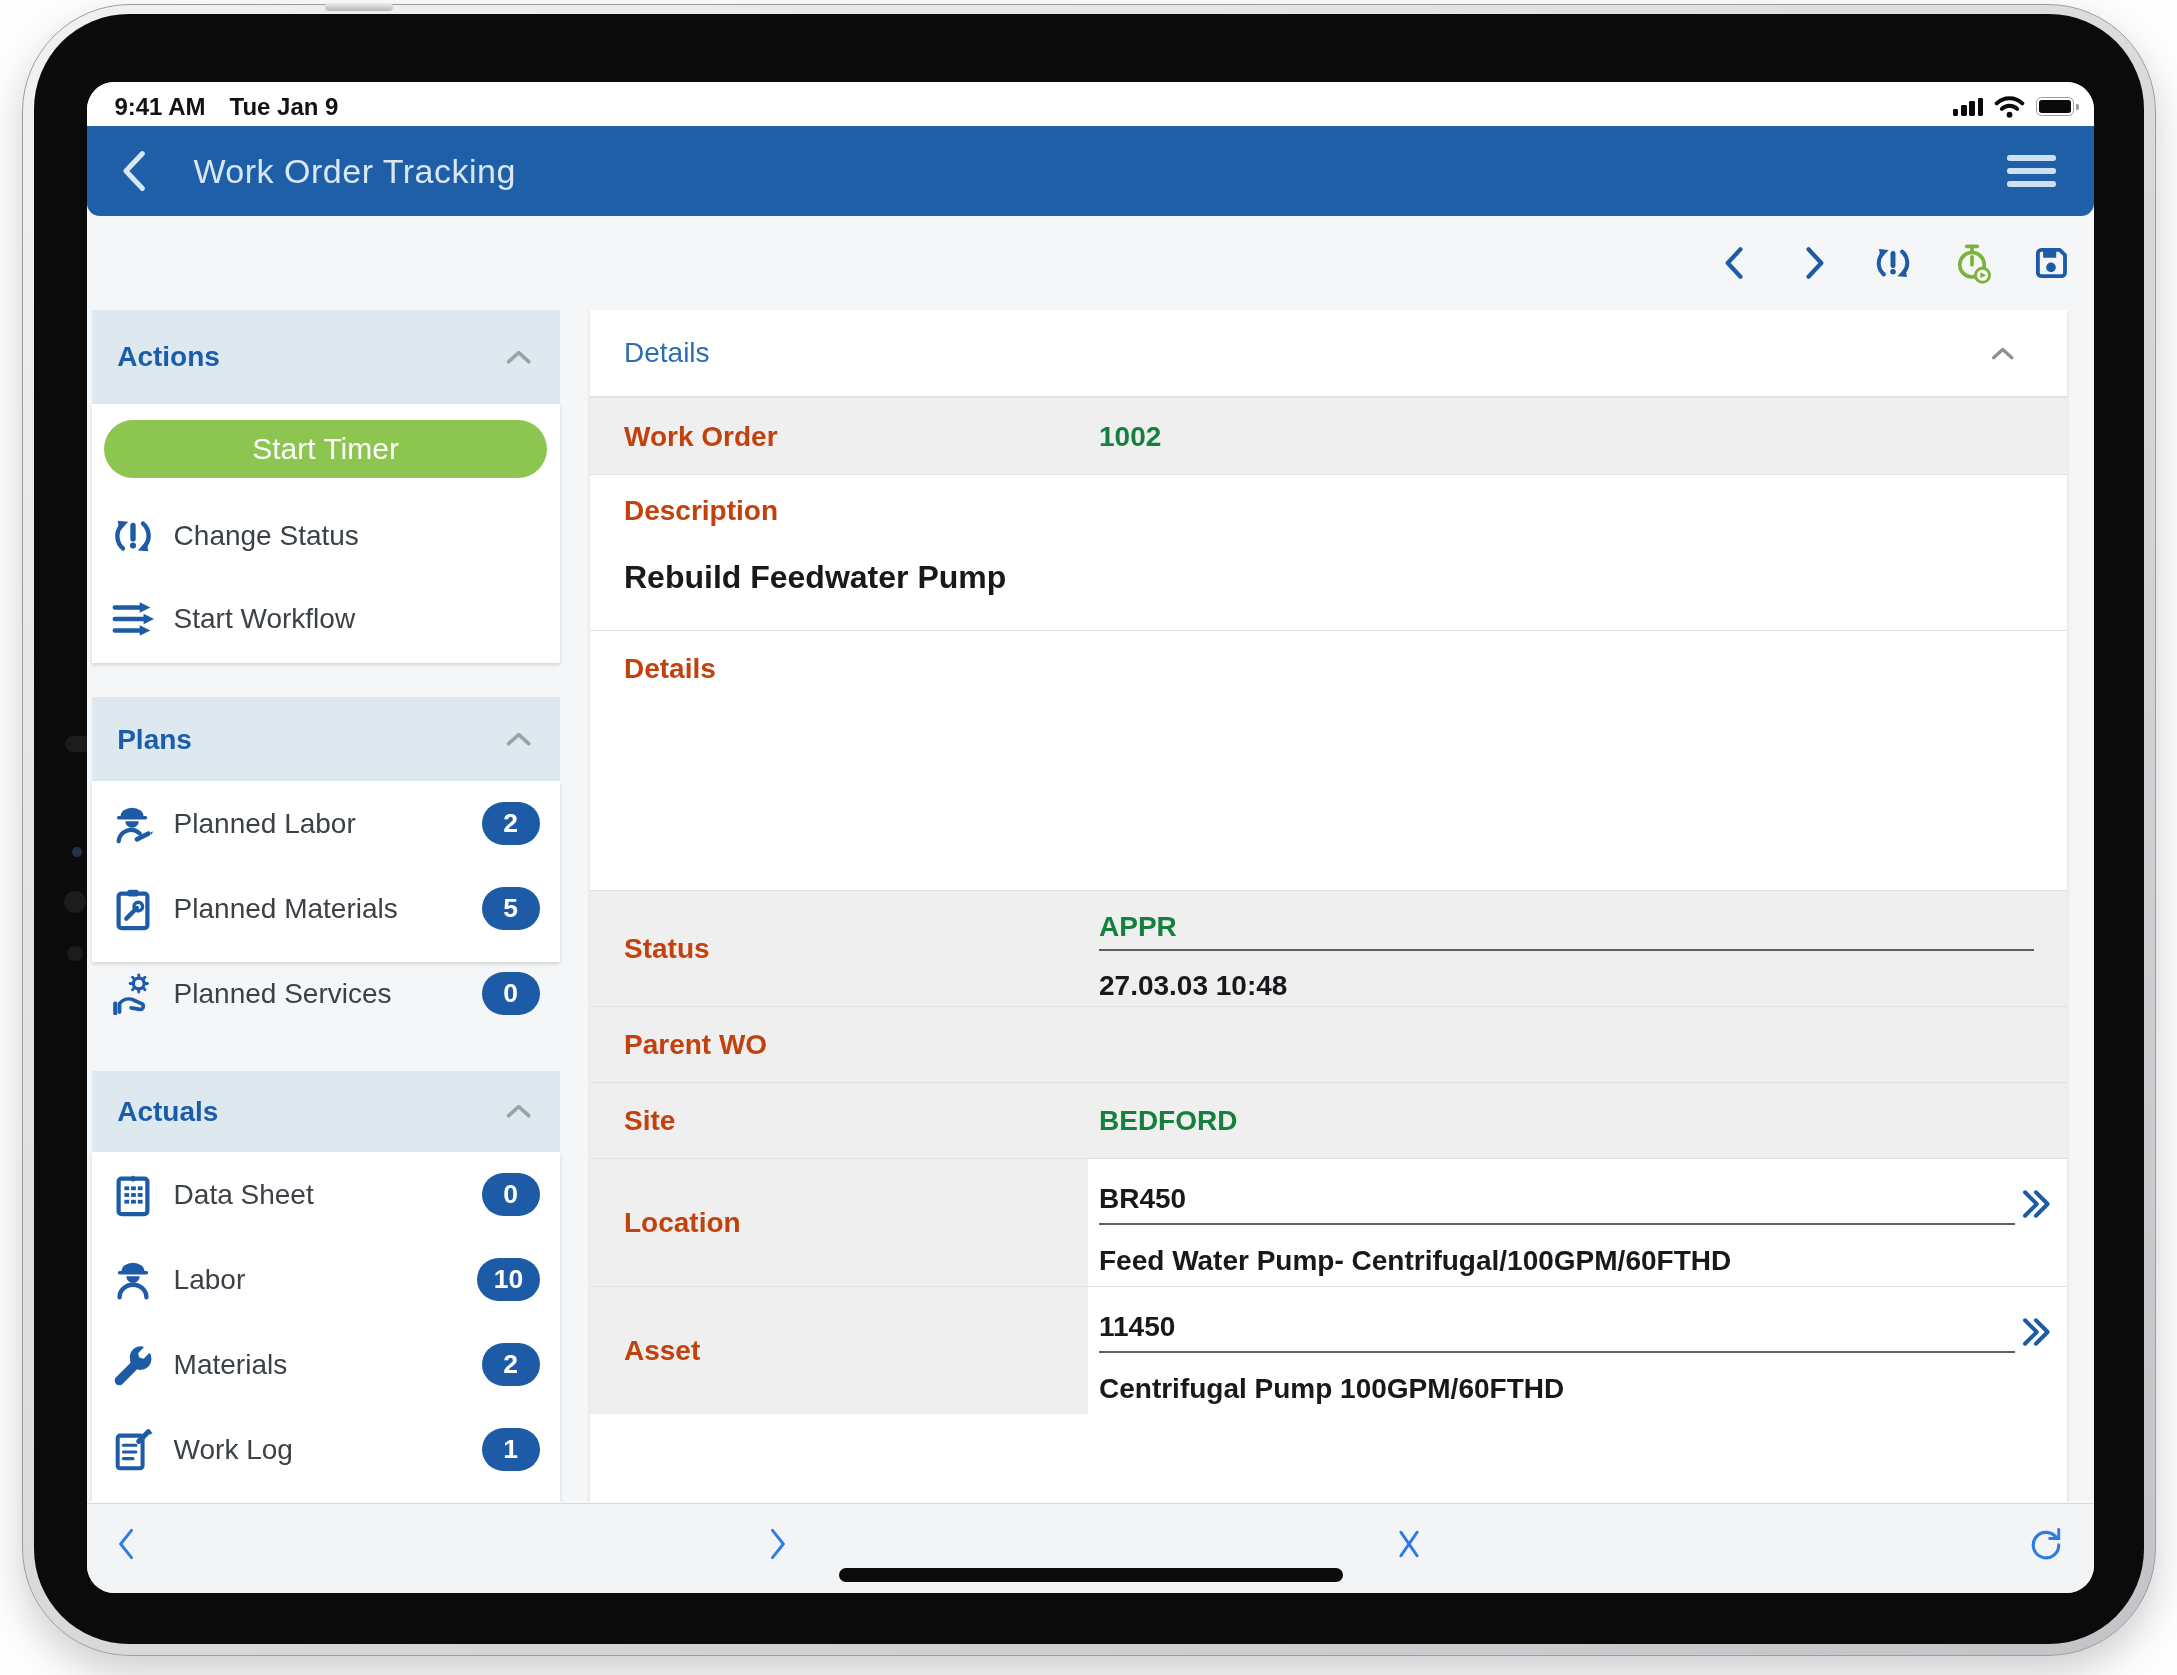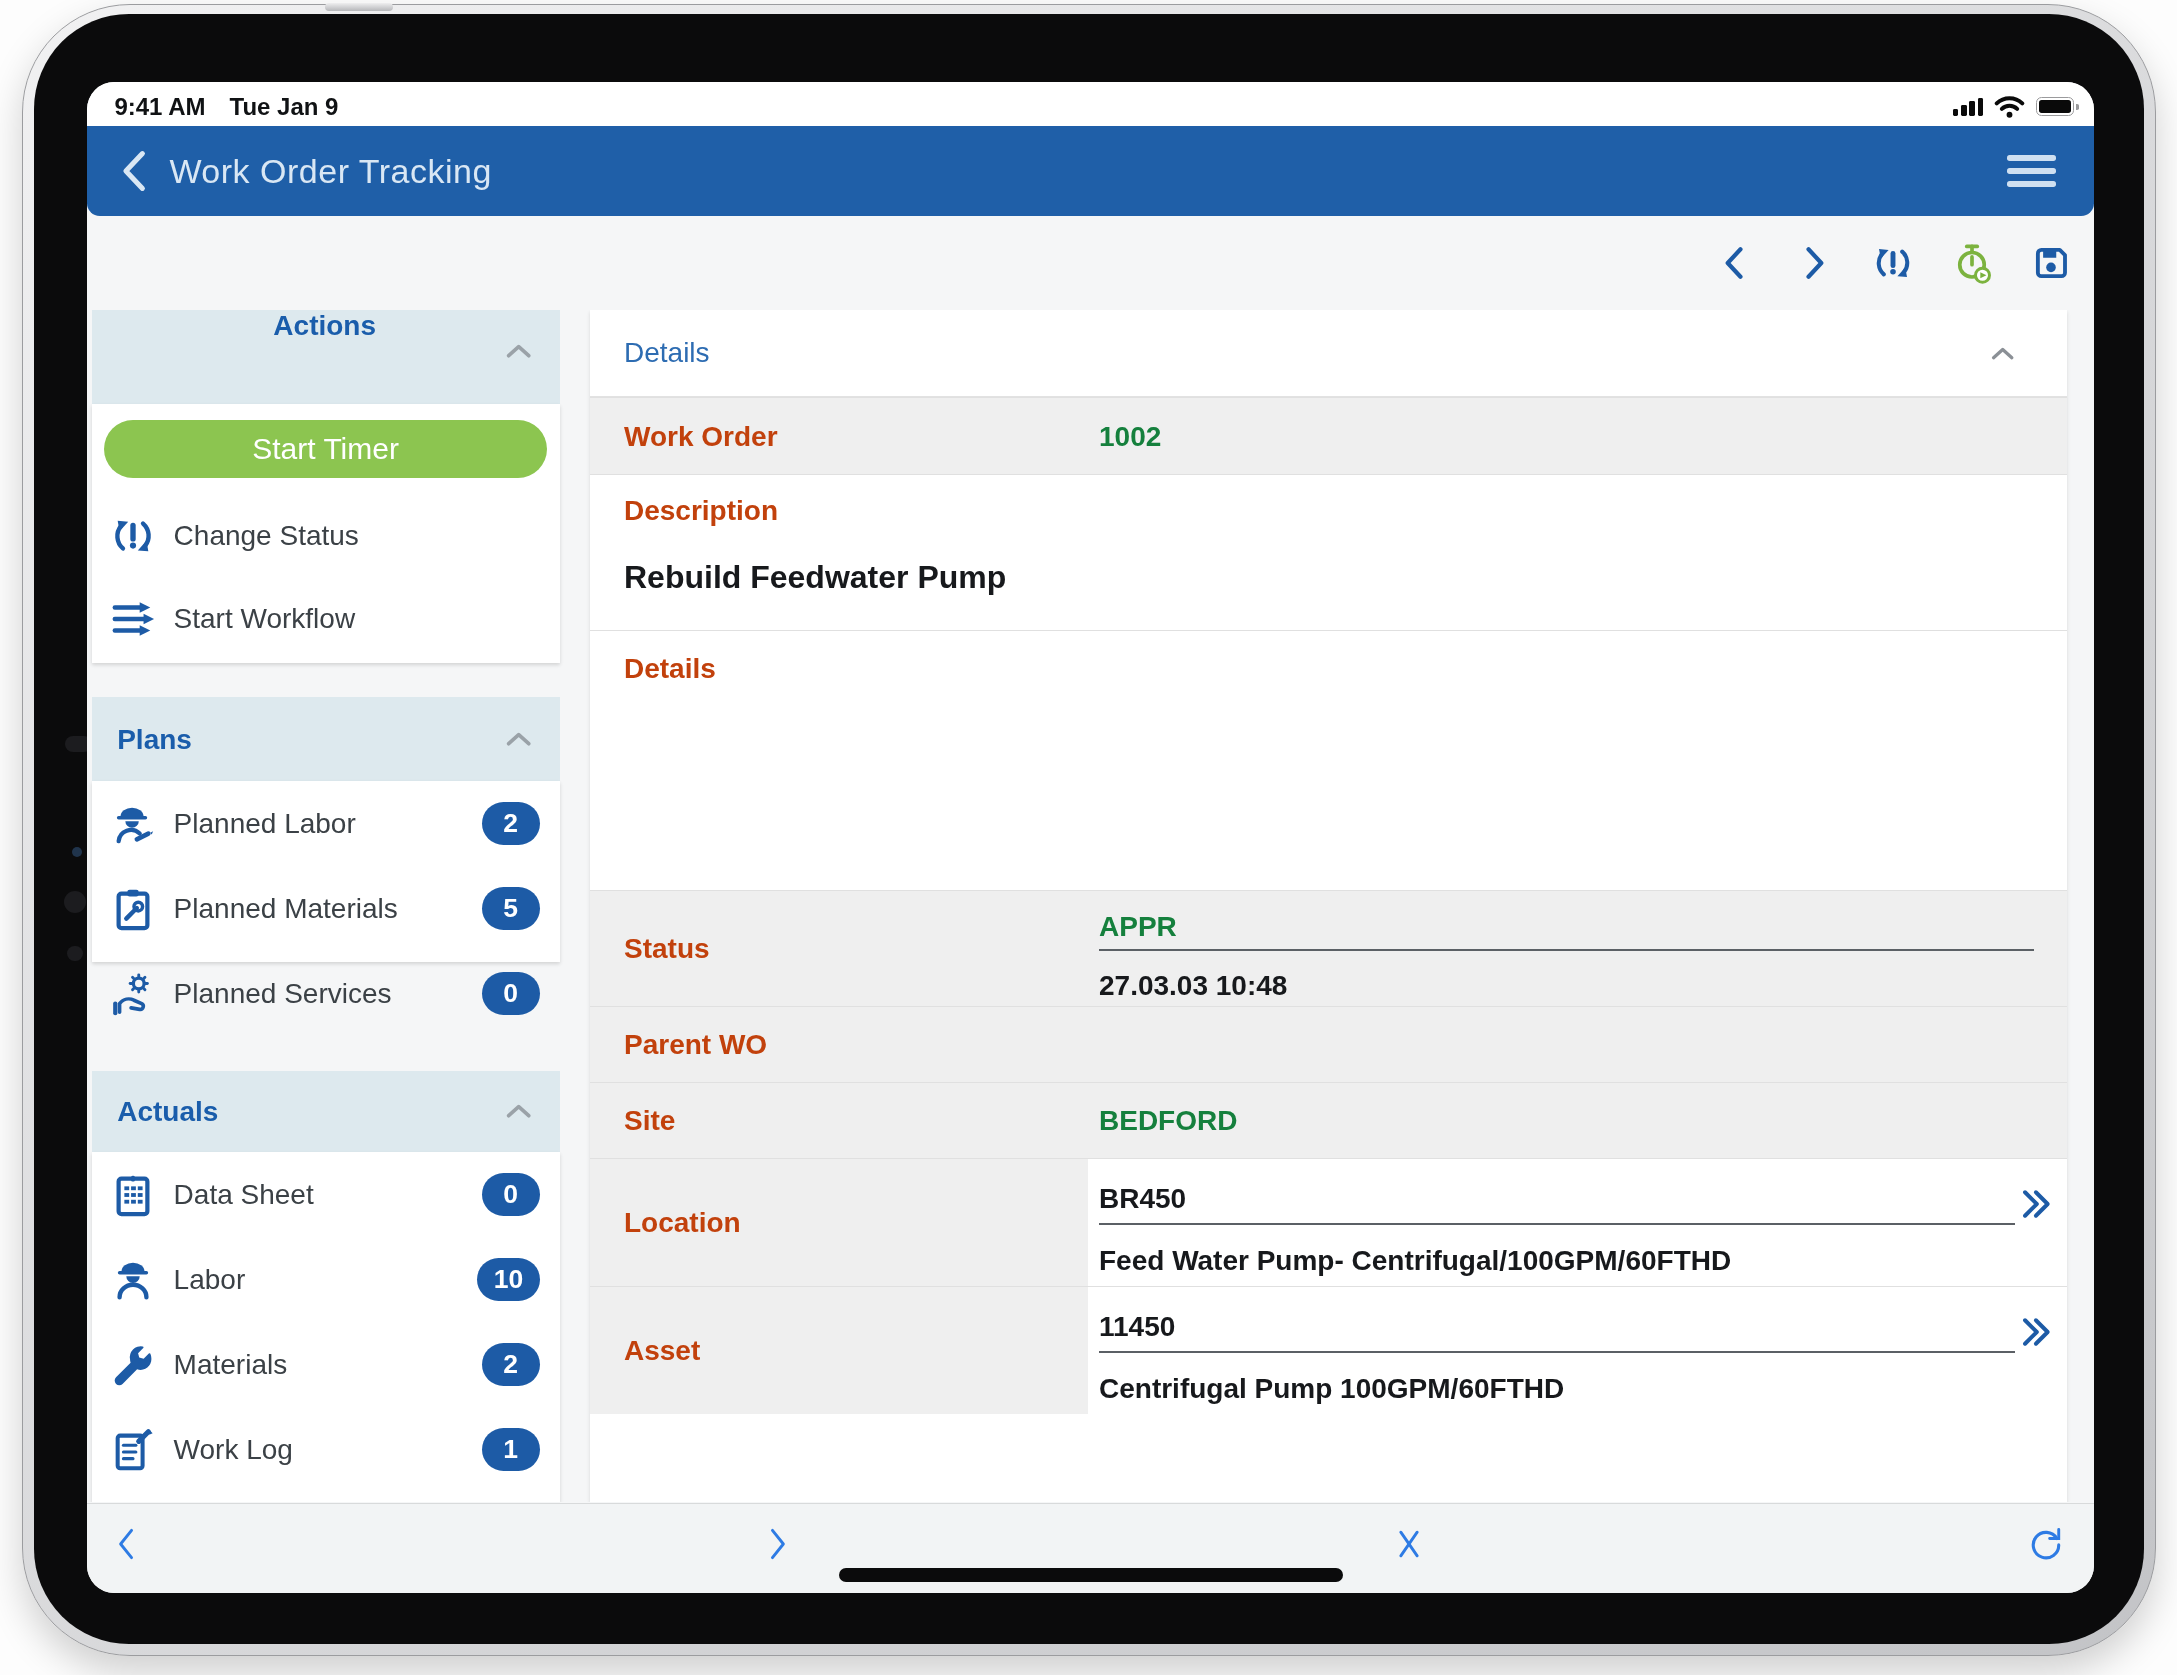--- a/index.html
+++ b/index.html
@@ -34,21 +34,21 @@
   .sb-left { display:flex; gap:24px; font-size:24px; font-weight:600; color:#101214; padding-top:5.5px; }
   .sb-right { display:flex; align-items:center; gap:11px; padding-top:5.5px; }
   .sig { display:flex; align-items:flex-end; gap:2.7px; }
   .sig i { display:block; width:5.5px; background:#0a0a0a; border-radius:1.4px; }
   .battery { position:relative; width:38px; height:19px; border:1.8px solid #9a9a9c; border-radius:5.5px; }
   .battery b { position:absolute; left:1.8px; top:1.8px; right:1.8px; bottom:1.8px; background:#0a0a0a; border-radius:2.7px; }
   .battery i { position:absolute; right:-5.5px; top:5.5px; width:2.7px; height:6.4px; background:#9a9a9c; border-radius:0 1.8px 1.8px 0; }
 
   
   .app-header { position:absolute; left:0; top:44px; width:100%; height:90px; background:#1f5fa8;
-                border-radius:0 0 12.8px 12.8px; display:flex; align-items:center; }
+                border-radius:0 0 12.8px 12.8px; display:flex; align-items:center;gap:24px; }
   .back-btn { margin-left:27.4px; width:44px; height:48px; display:flex; align-items:center; justify-content:center; color:#d9e7f4; }
   .app-title { margin-left:11px; font-size:34px; font-weight:400; letter-spacing:0.5px; color:#d9e7f4; }
   .menu-btn { margin-left:auto; margin-right:38px; width:49px; height:37px; display:flex; flex-direction:column; justify-content:space-between; padding:2.7px 0; }
   .menu-btn i { display:block; height:5.5px; border-radius:2.7px; background:#cfe0f1; }
 
   
   .toolbar { position:absolute; left:0; top:133px; width:100%; height:95px;
              display:flex; align-items:center; justify-content:flex-end; gap:37px; padding-right:22px; }
   .tb-icon { width:42px; height:42px; color:#1d5ba6; display:flex; align-items:center; justify-content:center; }
   .tb-icon.green { color:#7cb33f; }
@@ -56,21 +56,21 @@
   
   .content { position:absolute; left:0; top:228px; width:100%; height:1192px; overflow:hidden; }
 
   
   .sidebar { position:absolute; left:4.6px; top:0; width:468px; height:100%; }
   .sec-header { position:absolute; left:0; width:100%; background:#dde9ee;
                 display:flex; align-items:center; padding:0 27.4px 0 25.6px; }
   .sec-title { font-size:28px; font-weight:700; color:#1a5dab; }
   .sec-chev { margin-left:auto; color:#9aa2a8; width:27.4px; height:18.3px; }
   .card { position:absolute; left:0; width:100%; background:#ffffff; box-shadow:0 1.8px 3.7px rgba(0,0,0,.14); }
-  .h-actions { top:0; height:94px;flex-direction:column; }
+  .h-actions { top:0; height:94px; }
   .c-actions { top:94px; height:259px; }
   .h-plans { top:387px; height:85px; }
   .c-plans { top:471px; height:181px; }
   .h-actuals { top:761px; height:81px; }
   .c-actuals { top:842px; height:350px; }
   .timer-btn { position:absolute; left:12.8px; right:12.8px; top:15.5px; height:58px; border-radius:29px;
                background:#8cc550; border:none; color:#ffffff; font-size:30px; font-family:inherit;
                display:flex; align-items:center; justify-content:center; cursor:pointer; }
   .side-item { position:absolute; left:0; width:100%; height:85px; display:flex; align-items:center; cursor:pointer; }
   .si-icon { position:absolute; left:18.3px; width:46px; height:46px; color:#1d5ba6; }

